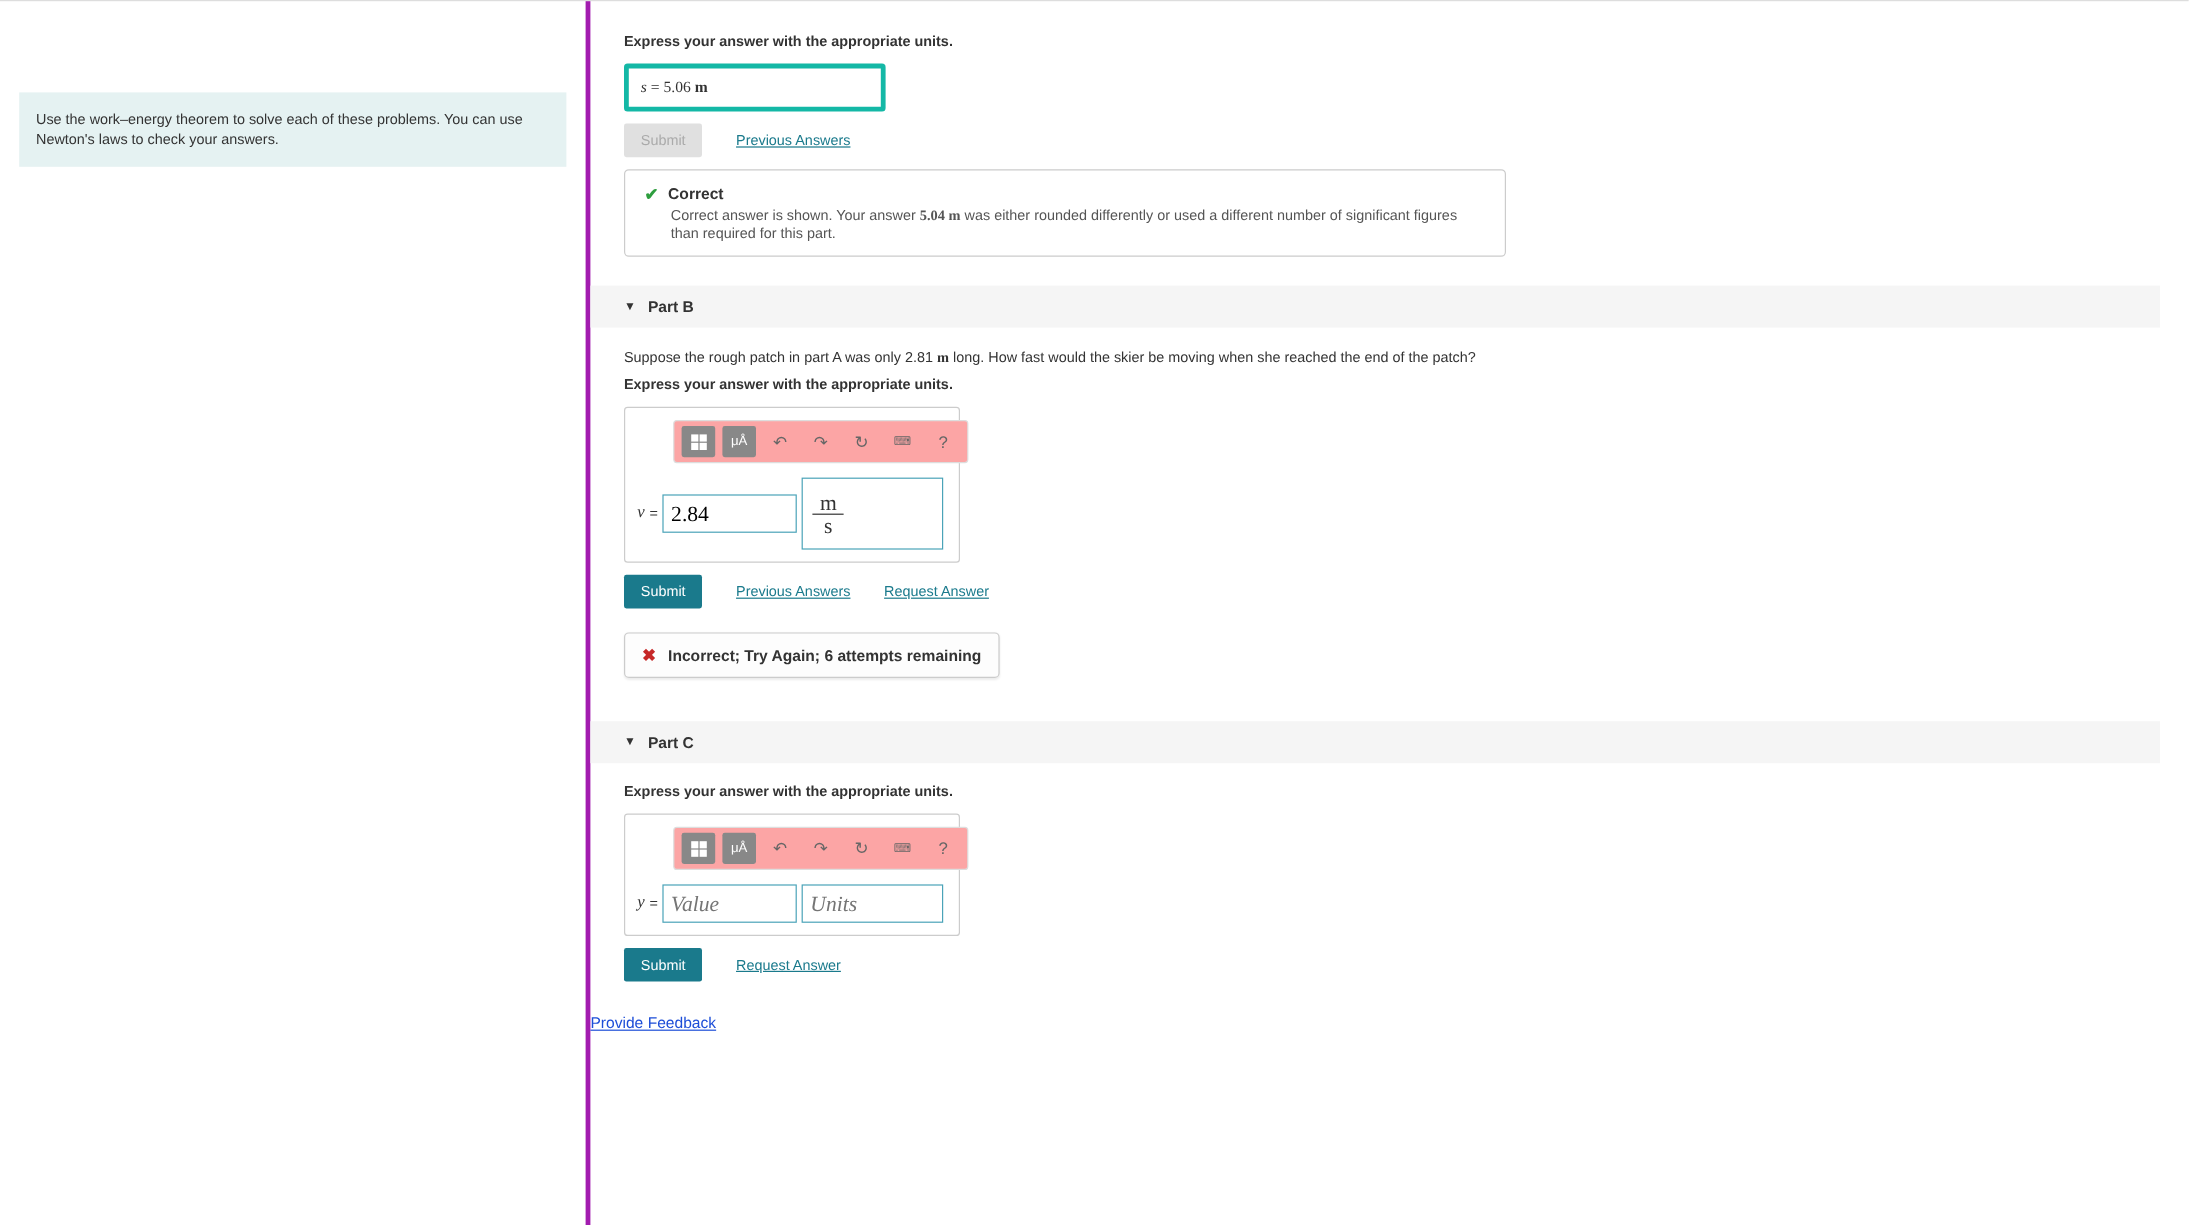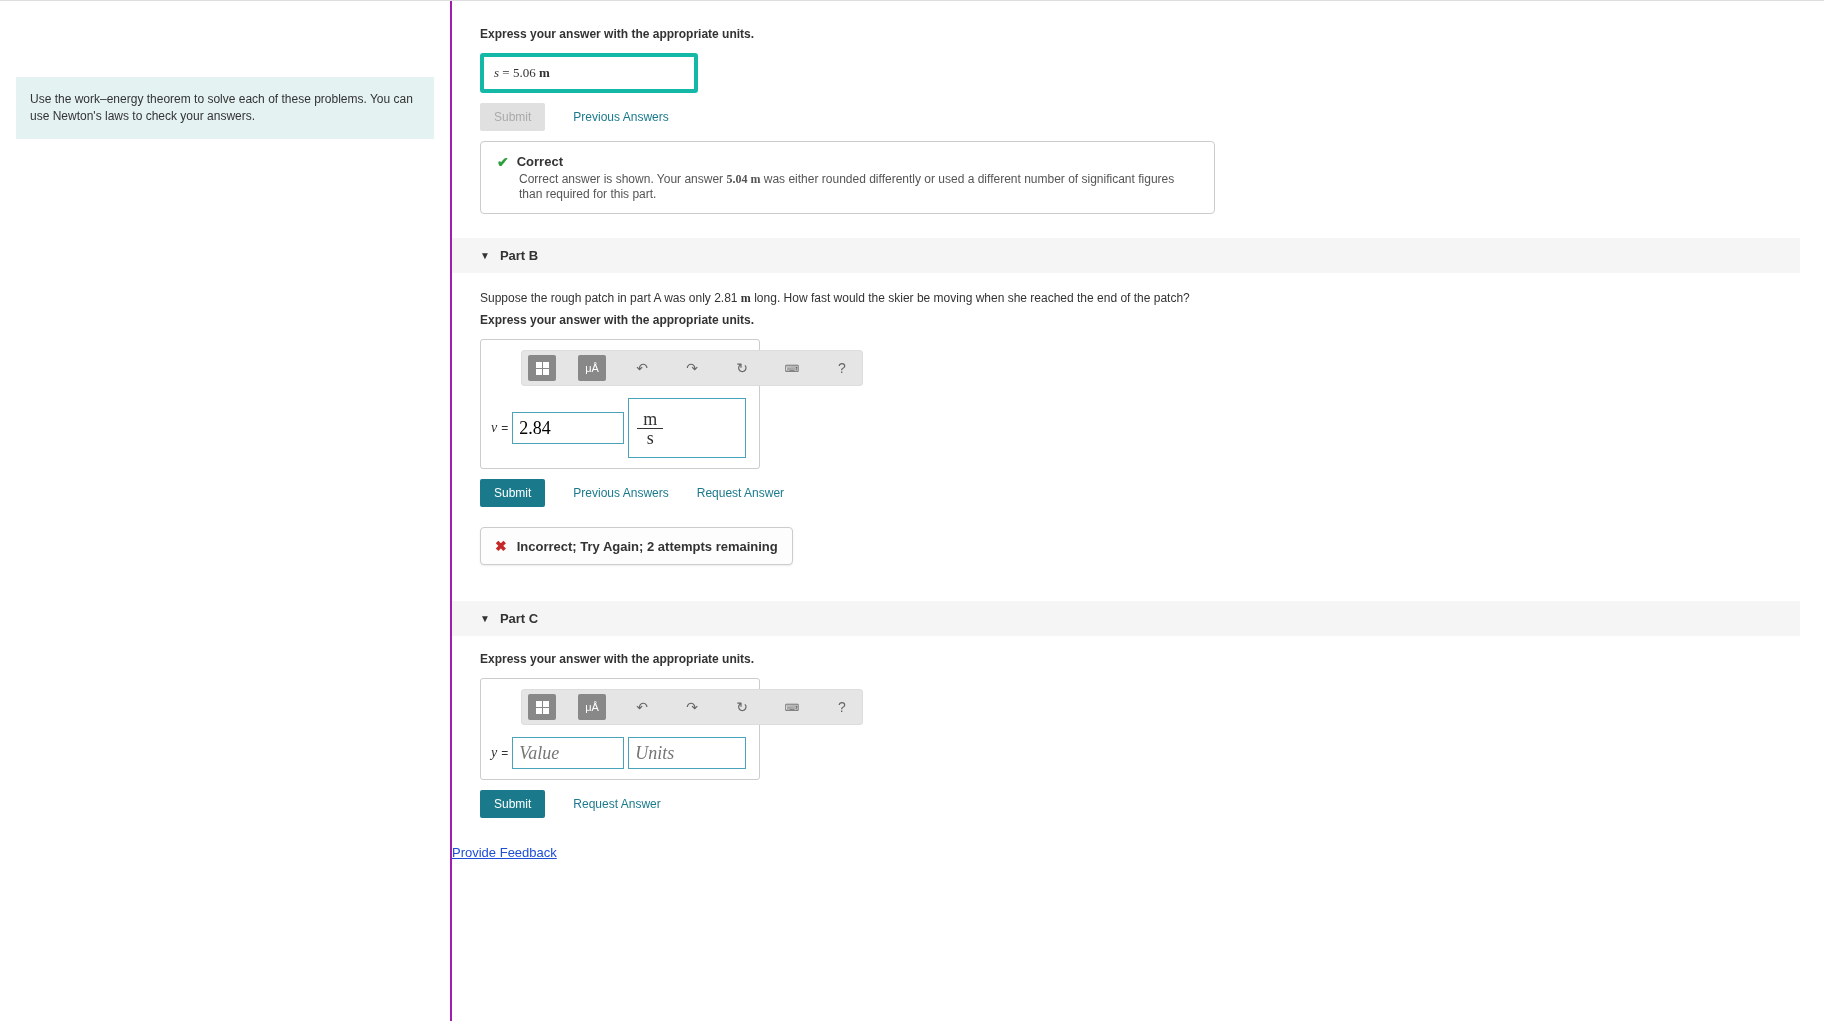--- a/index.html
+++ b/index.html
@@ -1,39 +1,39 @@
 <!DOCTYPE html>
 <html><head>
 <meta charset="utf-8">
 <style>
 * { box-sizing: border-box; margin: 0; padding: 0; }
 body { font-family: Arial, Helvetica, sans-serif; font-size: 12px; color: #333; background: #fff; }
 .container { display: flex; min-height: 100vh; border-top: 1px solid #ddd; }
-.left-panel { width: 452px; padding: 16px; border-right: 2px solid #a21caf; }
+.left-panel { width: 492px; padding: 16px; border-right: 4px solid #a21caf; }
 .hint-box { background: #e5f2f2; padding: 14px 14px; margin-top: 60px; color: #333; font-size: 12px; line-height: 1.4; }
 .right-panel { flex: 1; padding: 20px 24px 40px 28px; }
 .problem-text { font-size: 12px; line-height: 1.5; margin-bottom: 6px; }
 .problem-text .unit { font-family: "Times New Roman", serif; font-weight: bold; }
 .bold-instr { font-weight: bold; font-size: 12px; margin: 6px 0 12px; }
 .answer-readonly { border: 4px solid #14b8a6; border-radius: 3px; padding: 8px 10px; width: 218px; font-size: 13px; font-family: "Times New Roman", serif; background: #fff; }
 .answer-readonly .var { font-style: italic; }
 .btn-row { margin: 10px 0; display: flex; gap: 28px; align-items: center; }
 .submit-btn { background: #1a7a8c; color: #fff; border: none; padding: 7px 14px; font-size: 12px; cursor: pointer; border-radius: 2px; }
 .submit-btn.disabled { background: #e0e0e0; color: #aaa; cursor: default; }
-.link { color: #1a7a8c; font-size: 12px; cursor: pointer; }
+.link { color: #1a7a8c; text-decoration: underline; font-size: 12px; cursor: pointer; }
 .feedback-correct { border: 1px solid #ccc; border-radius: 4px; padding: 12px 16px; margin: 10px 0 24px; width: 735px; }
 .feedback-row { display: flex; align-items: flex-start; gap: 8px; }
 .check-icon { color: #2e9e3f; font-size: 14px; font-weight: bold; }
 .feedback-title { font-weight: bold; font-size: 13px; color: #333; }
 .feedback-text { font-size: 12px; color: #555; margin-top: 2px; margin-left: 22px; }
 .feedback-text .ansval { font-family: "Times New Roman", serif; font-weight: bold; }
 .part-header { background: #f5f5f5; padding: 10px 12px; margin: 16px 0 16px -28px; display: flex; align-items: center; gap: 10px; font-weight: bold; font-size: 13px; width: calc(100% + 28px); padding-left:28px;}
 .part-header .caret { font-size: 10px; }
 .input-panel { border: 1px solid #ccc; border-radius: 3px; padding: 10px; width: 280px; margin-bottom: 10px; }
-.toolbar { background: #e5e5e5; border: 1px solid #ddd; border-radius: 3px; padding: 4px 6px; display: inline-flex; gap: 22px; align-items: center; margin-bottom: 12px; margin-left: 30px; }
+.toolbar { background: #fca5a5; border: 1px solid #ddd; border-radius: 3px; padding: 4px 6px; display: inline-flex; gap: 6px; align-items: center; margin-bottom: 12px; margin-left: 30px; }
 .tb-btn { width: 28px; height: 26px; background: #888; border-radius: 2px; display: flex; align-items: center; justify-content: center; color: #fff; font-size: 11px; cursor: pointer; }
 .tb-btn.light { background: transparent; color: #666; font-size: 14px; }
 .keypad-icon { display:grid; grid-template-columns: repeat(2,6px); grid-template-rows: repeat(2,6px); gap:1px; }
 .keypad-icon span{ background:#fff; width:6px; height:6px; }
 .input-row { display: flex; align-items: center; gap: 4px; }
 .var-label { font-family: "Times New Roman", serif; font-style: italic; font-size: 14px; }
 .value-input { border: 1px solid #4aa3b8; padding: 4px 6px; font-family: "Times New Roman", serif; font-size: 18px; width: 112px; height: 32px; }
 .value-input.placeholder { color: #999; font-style: italic; }
 .units-box { border: 1px solid #4aa3b8; padding: 4px 8px; font-family: "Times New Roman", serif; font-size: 18px; width: 118px; height: 60px; display: flex; align-items: center; justify-content: flex-start; }
 .frac { display: inline-flex; flex-direction: column; align-items: center; font-size: 18px; line-height: 1; }
@@ -119,21 +119,21 @@
     </div>
 
     <div class="btn-row">
       <button class="submit-btn">Submit</button>
       <span class="link">Previous Answers</span>
       <span class="link">Request Answer</span>
     </div>
 
     <div class="feedback-incorrect">
       <span class="x-icon">✖</span>
-      <span class="incorrect-text">Incorrect; Try Again; 2 attempts remaining</span>
+      <span class="incorrect-text">Incorrect; Try Again; 6 attempts remaining</span>
     </div>
 
     
     <div class="part-header">
       <span class="caret">▼</span>
       <span>Part C</span>
     </div>
 
     <div class="bold-instr">Express your answer with the appropriate units.</div>
 

